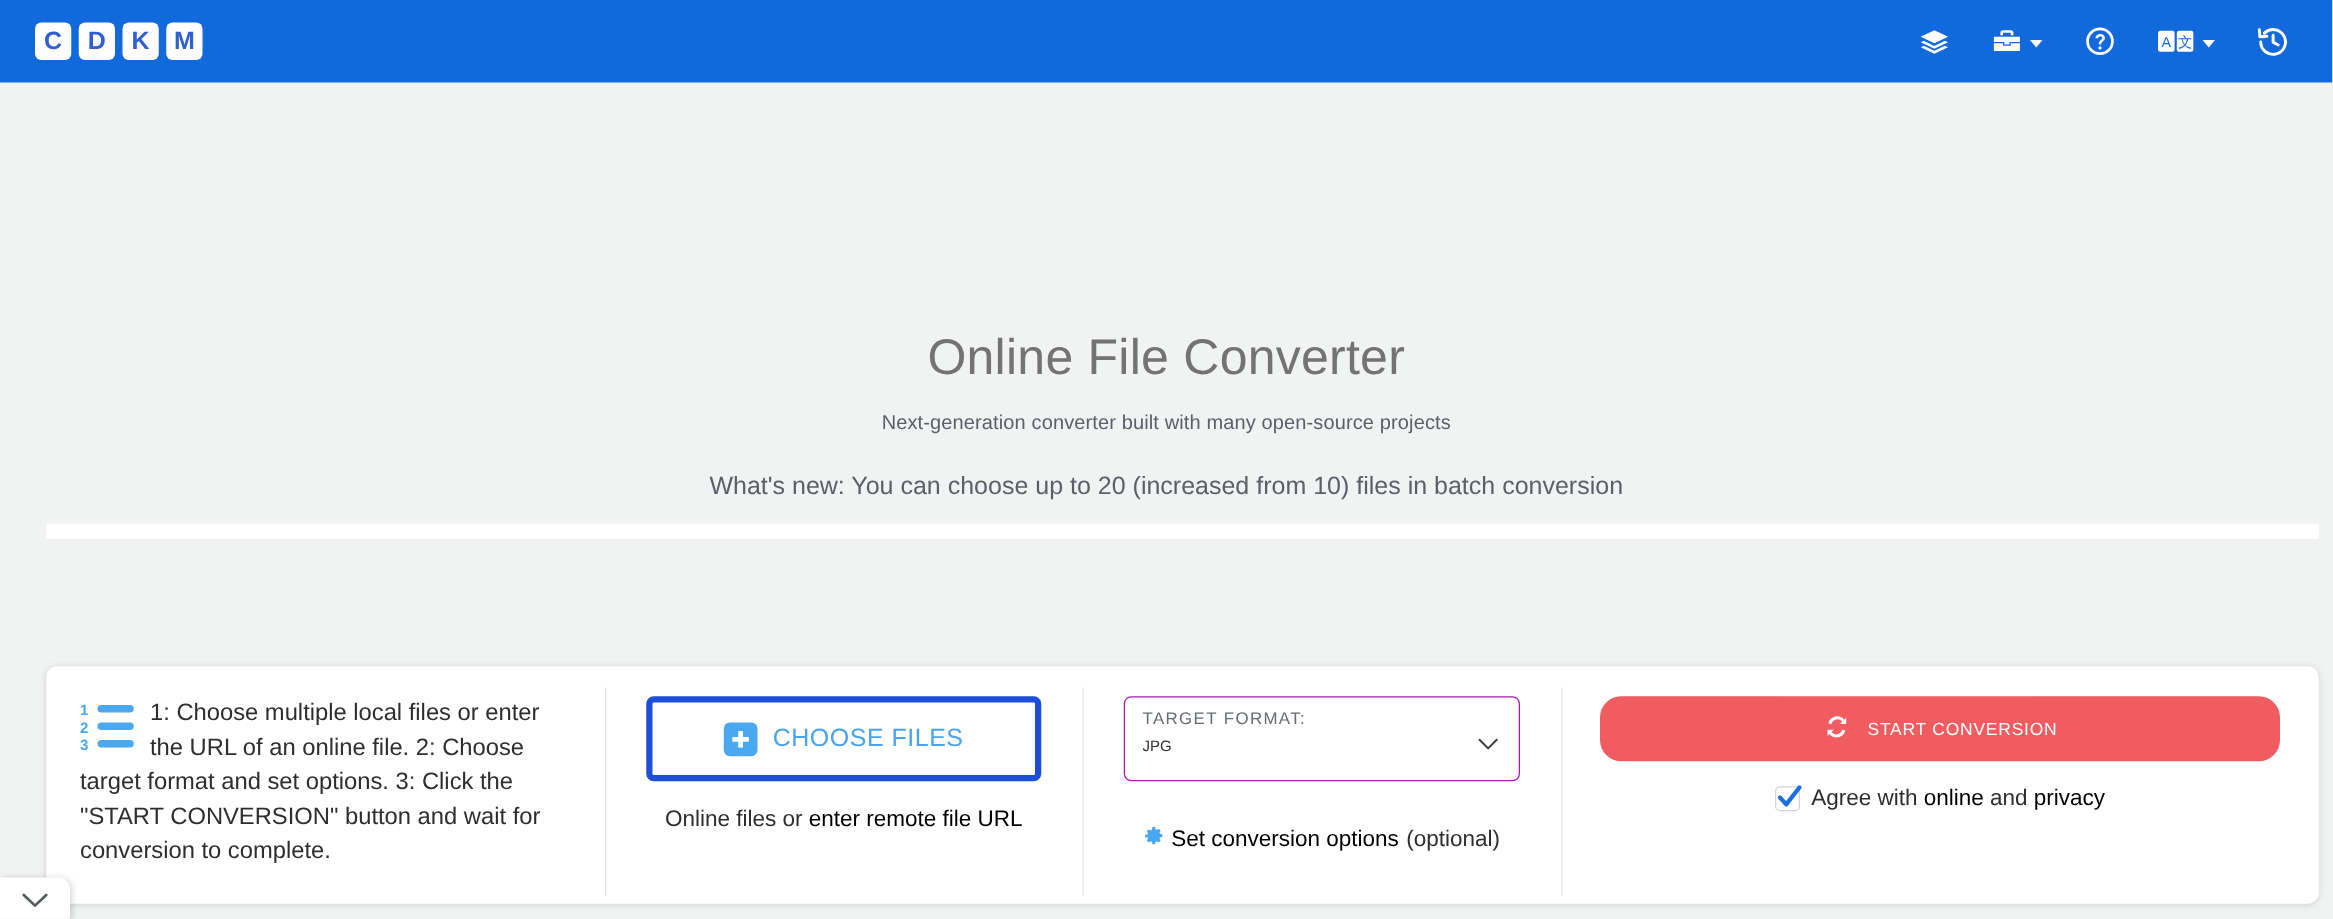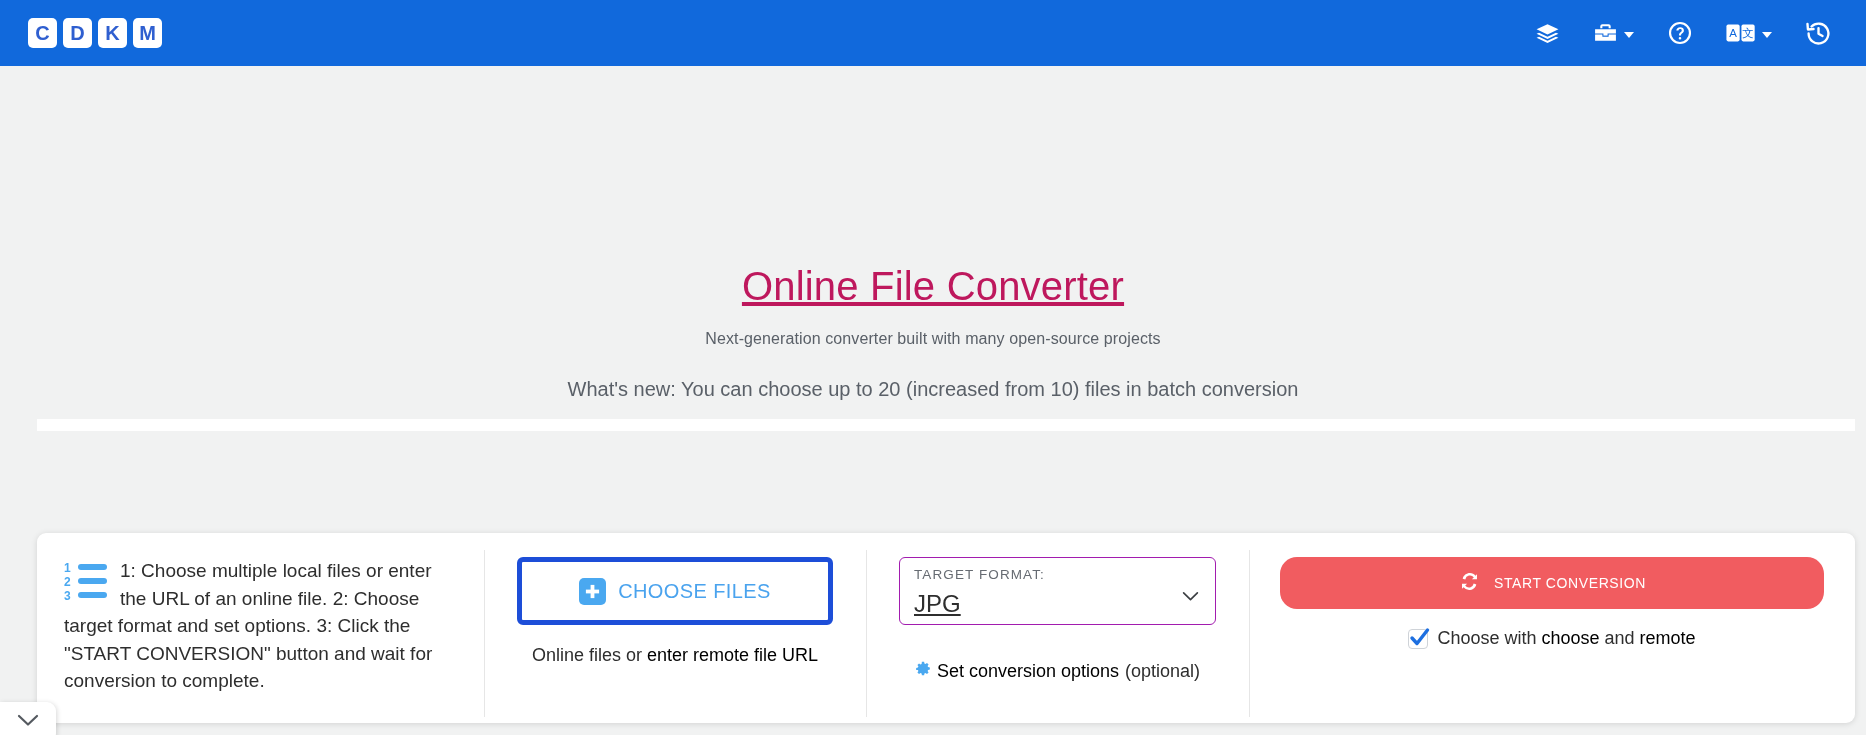--- a/index.html
+++ b/index.html
@@ -66,24 +66,23 @@
   }
 
   
   .hero {
     text-align: center;
     padding-top: 196px;
   }
   .hero h1 {
     font-size: 40px;
     font-weight: normal;
-    color: #be185d;
+    color: #737373;
     line-height: 1.2;
     letter-spacing: 0.2px;
-    text-decoration: underline;
   }
   .hero h2 {
     font-size: 16px;
     font-weight: normal;
     color: #5a6068;
     margin-top: 20px;
     letter-spacing: 0.1px;
   }
 
   .white-band {
@@ -185,24 +184,23 @@
     padding: 9px 14px 0 14px;
     position: relative;
     cursor: pointer;
   }
   .select-label {
     font-size: 13.5px;
     color: #666b72;
     letter-spacing: 1.1px;
   }
   .select-value {
-    font-size: 24px;
+    font-size: 12px;
     color: #2e2e2e;
     margin-top: 8px;
-    text-decoration: underline;
   }
   .select-caret {
     position: absolute;
     right: 16px;
     top: 30px;
   }
   .opts-line {
     text-align: center;
     margin-top: 36px;
     font-size: 18px;
@@ -413,21 +411,21 @@
         </svg>
       </span>
       <span>START CONVERSION</span>
     </button>
     <div class="agree-line">
       <span class="checkbox">
         <svg width="23" height="25" viewBox="0 0 23 25" fill="none" stroke="#1d6fe0" stroke-width="3.4" stroke-linecap="round" stroke-linejoin="round">
           <polyline points="4,13 9,18.5 19.5,5"></polyline>
         </svg>
       </span>
-      <span><span>Choose with </span><a class="link" href="#">choose</a><span> and </span><a class="link" href="#">remote</a></span>
+      <span><span>Agree with </span><a class="link" href="#">online</a><span> and </span><a class="link" href="#">privacy</a></span>
     </div>
   </div>
 
 </div>
 
 <div class="collapse-tab">
   <span>
     <svg width="22" height="14" viewBox="0 0 22 14" fill="none" stroke="#555a60" stroke-width="2.2" stroke-linecap="round" stroke-linejoin="round">
       <polyline points="2,3 11,11.5 20,3"></polyline>
     </svg>

